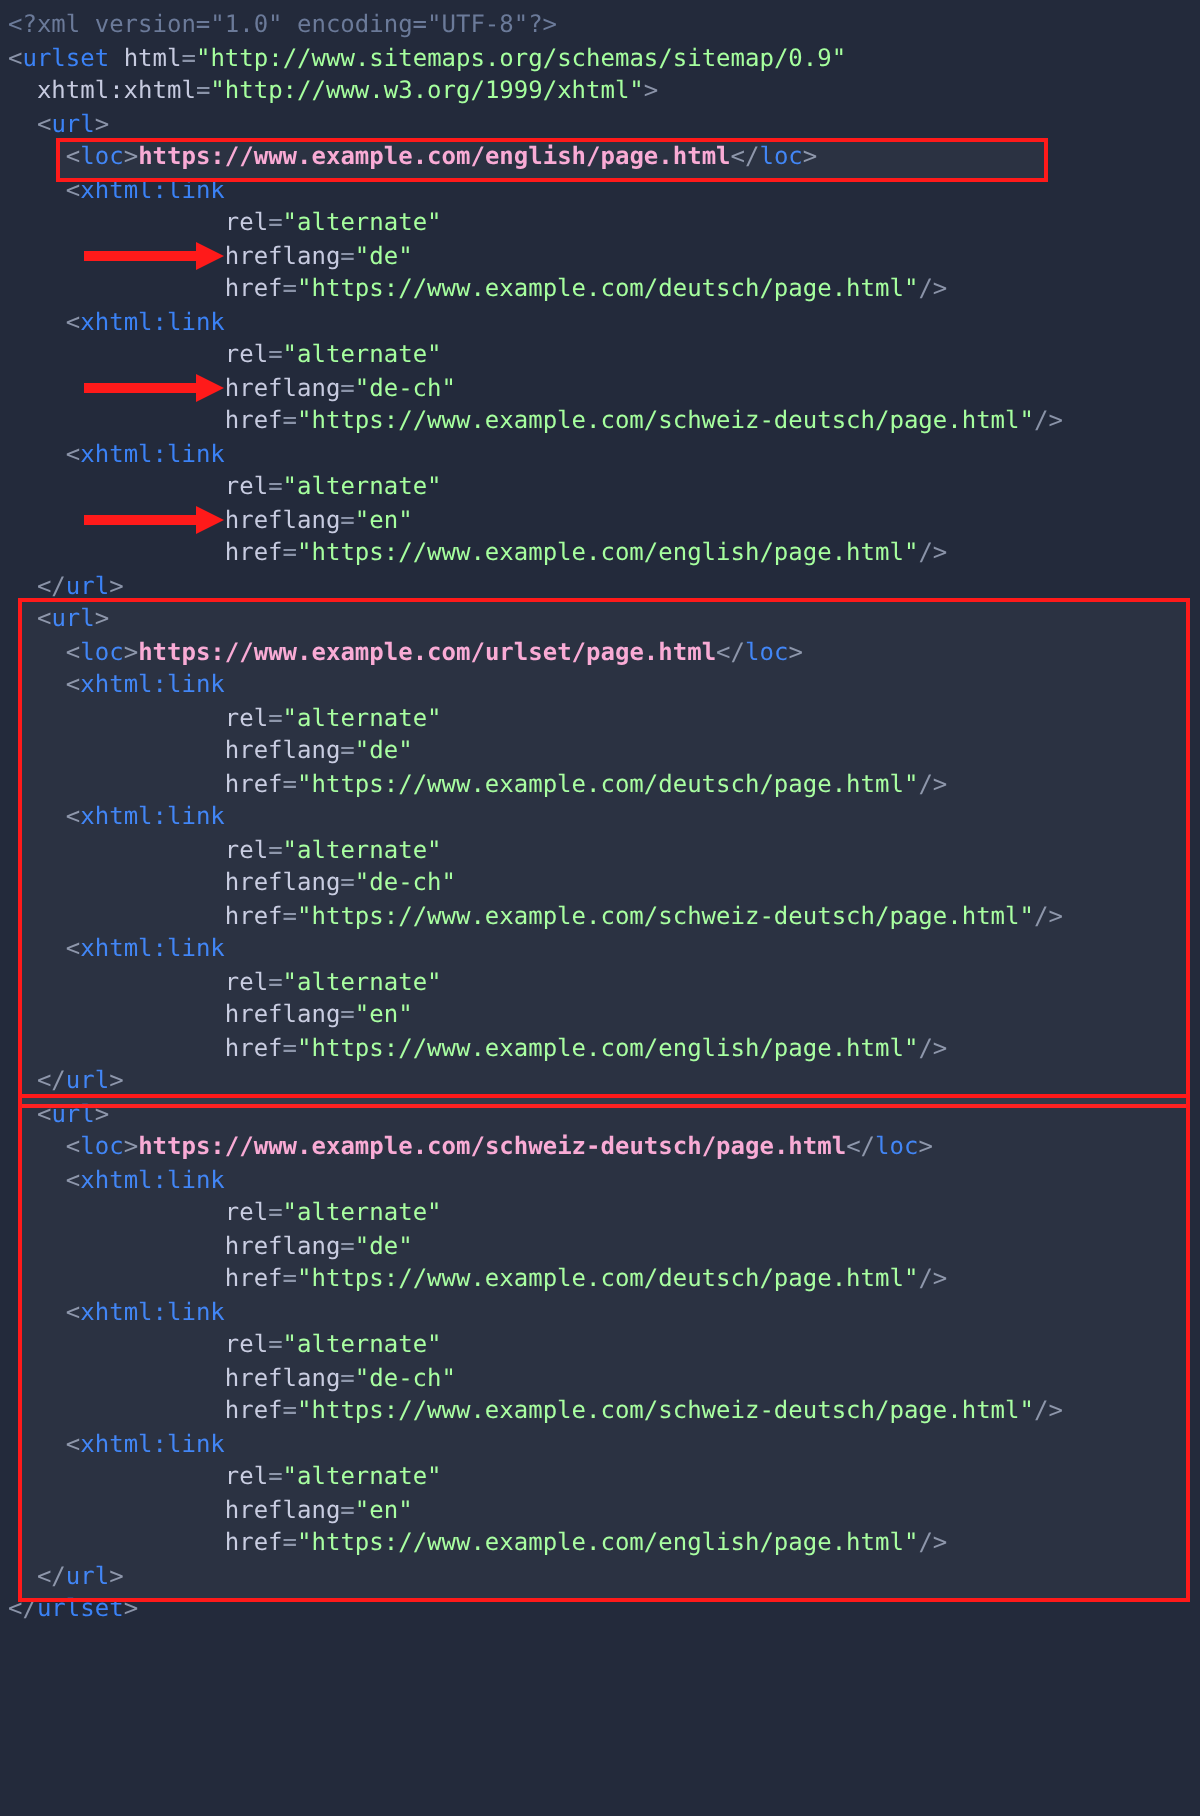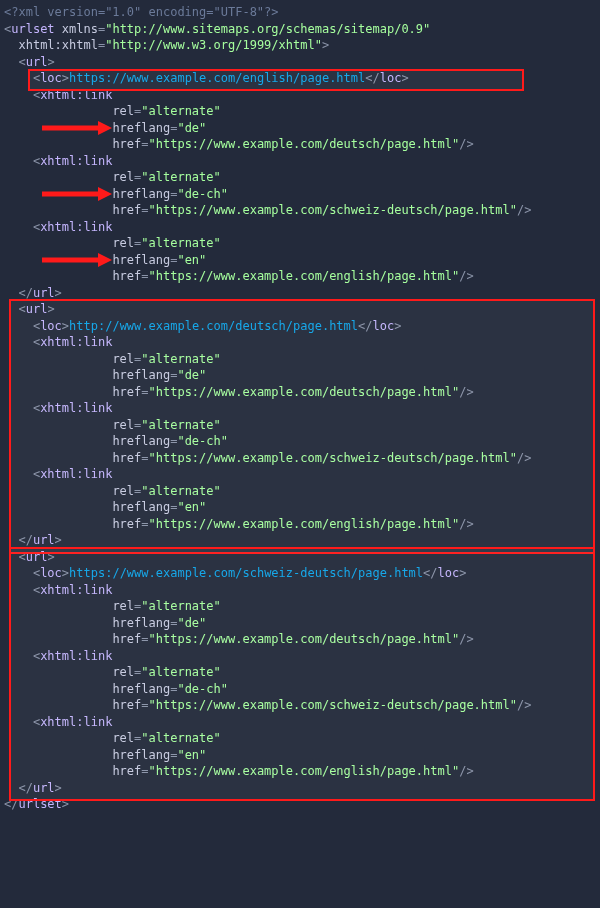--- a/index.html
+++ b/index.html
@@ -4,53 +4,53 @@
 <style>
   html,body{margin:0;padding:0;background:#232a3b;}
   body{
     width:600px;height:908px;
     font-family:Consolas,Menlo,"Courier New",monospace;
     font-size:12px;line-height:16.5px;
     color:#e3e7f1;overflow:hidden;
   }
   pre{margin:0;padding:4px 0 0 4px;white-space:pre;}
   .pi  {color:#6b7a99;}          
-  .tag {color:#c4b5fd;}          
+  .tag {color:#3b82f6;}          
   .pun {color:#8a93a8;}          
   .att {color:#c7cbe0;}          
   .str {color:#a6ff9e;}          
-  .txt {color:#0ea5e9;font-weight:normal;}  
+  .txt {color:#f9a8d4;font-weight:bold;}  
 
   .hl-box{position:absolute;border:2px solid #ff1a1a;background:rgba(255,255,255,0.04);
           pointer-events:none;}
   .arrow{position:absolute;pointer-events:none;}
 </style>
 </head>
 <body>
 
 <pre id="code"><span class="pi">&lt;?xml version="1.0" encoding="UTF-8"?&gt;</span>
-<span class="pun">&lt;</span><span class="tag">urlset</span> <span class="att">xmlns</span><span class="pun">=</span><span class="str">"http://www.sitemaps.org/schemas/sitemap/0.9"</span>
+<span class="pun">&lt;</span><span class="tag">urlset</span> <span class="att">html</span><span class="pun">=</span><span class="str">"http://www.sitemaps.org/schemas/sitemap/0.9"</span>
   <span class="att">xhtml:xhtml</span><span class="pun">=</span><span class="str">"http://www.w3.org/1999/xhtml"</span><span class="pun">&gt;</span>
   <span class="pun">&lt;</span><span class="tag">url</span><span class="pun">&gt;</span>
     <span class="pun">&lt;</span><span class="tag">loc</span><span class="pun">&gt;</span><span class="txt">https://www.example.com/english/page.html</span><span class="pun">&lt;/</span><span class="tag">loc</span><span class="pun">&gt;</span>
     <span class="pun">&lt;</span><span class="tag">xhtml:link</span>
                <span class="att">rel</span><span class="pun">=</span><span class="str">"alternate"</span>
                <span id="hreflang-0-0"><span class="att">hreflang</span><span class="pun">=</span><span class="str">"de"</span></span>
                <span class="att">href</span><span class="pun">=</span><span class="str">"https://www.example.com/deutsch/page.html"</span><span class="pun">/&gt;</span>
     <span class="pun">&lt;</span><span class="tag">xhtml:link</span>
                <span class="att">rel</span><span class="pun">=</span><span class="str">"alternate"</span>
                <span id="hreflang-0-1"><span class="att">hreflang</span><span class="pun">=</span><span class="str">"de-ch"</span></span>
                <span class="att">href</span><span class="pun">=</span><span class="str">"https://www.example.com/schweiz-deutsch/page.html"</span><span class="pun">/&gt;</span>
     <span class="pun">&lt;</span><span class="tag">xhtml:link</span>
                <span class="att">rel</span><span class="pun">=</span><span class="str">"alternate"</span>
                <span id="hreflang-0-2"><span class="att">hreflang</span><span class="pun">=</span><span class="str">"en"</span></span>
                <span class="att">href</span><span class="pun">=</span><span class="str">"https://www.example.com/english/page.html"</span><span class="pun">/&gt;</span>
   <span class="pun">&lt;/</span><span class="tag">url</span><span class="pun">&gt;</span>
   <span class="pun">&lt;</span><span class="tag">url</span><span class="pun">&gt;</span>
-    <span class="pun">&lt;</span><span class="tag">loc</span><span class="pun">&gt;</span><span class="txt">http://www.example.com/deutsch/page.html</span><span class="pun">&lt;/</span><span class="tag">loc</span><span class="pun">&gt;</span>
+    <span class="pun">&lt;</span><span class="tag">loc</span><span class="pun">&gt;</span><span class="txt">https://www.example.com/urlset/page.html</span><span class="pun">&lt;/</span><span class="tag">loc</span><span class="pun">&gt;</span>
     <span class="pun">&lt;</span><span class="tag">xhtml:link</span>
                <span class="att">rel</span><span class="pun">=</span><span class="str">"alternate"</span>
                <span id="hreflang-1-0"><span class="att">hreflang</span><span class="pun">=</span><span class="str">"de"</span></span>
                <span class="att">href</span><span class="pun">=</span><span class="str">"https://www.example.com/deutsch/page.html"</span><span class="pun">/&gt;</span>
     <span class="pun">&lt;</span><span class="tag">xhtml:link</span>
                <span class="att">rel</span><span class="pun">=</span><span class="str">"alternate"</span>
                <span id="hreflang-1-1"><span class="att">hreflang</span><span class="pun">=</span><span class="str">"de-ch"</span></span>
                <span class="att">href</span><span class="pun">=</span><span class="str">"https://www.example.com/schweiz-deutsch/page.html"</span><span class="pun">/&gt;</span>
     <span class="pun">&lt;</span><span class="tag">xhtml:link</span>
                <span class="att">rel</span><span class="pun">=</span><span class="str">"alternate"</span>

